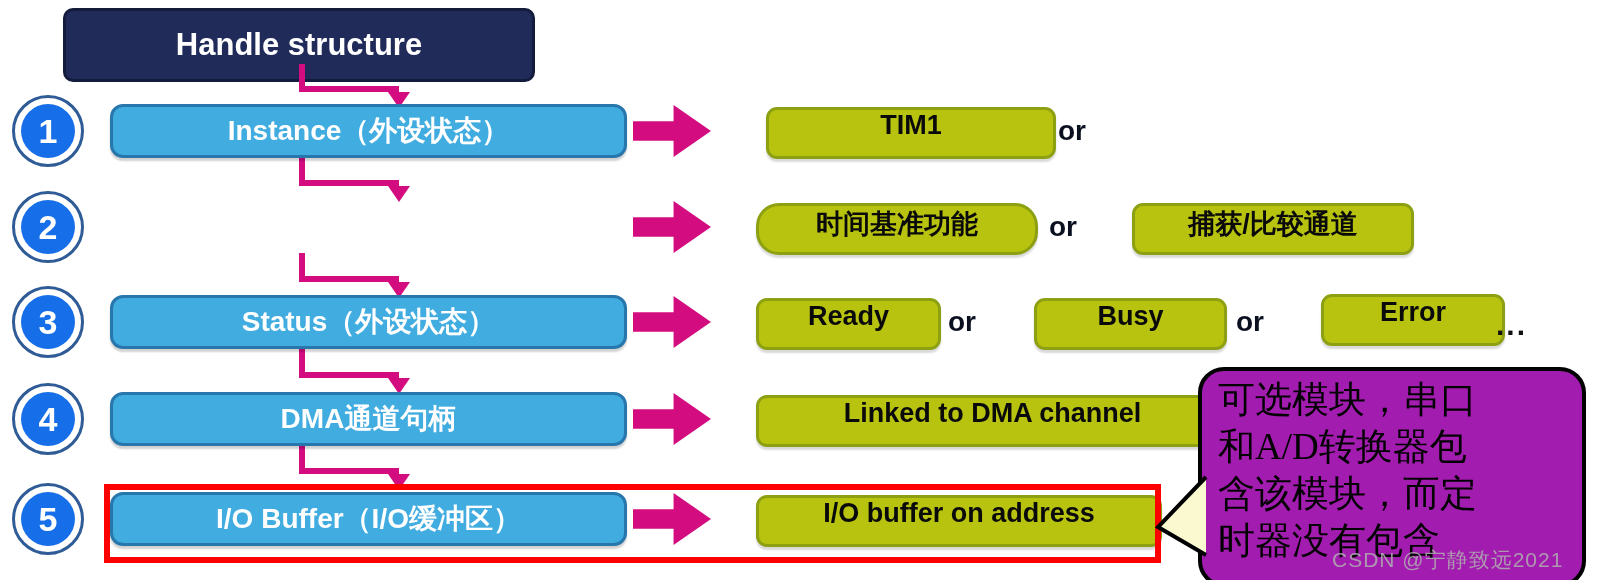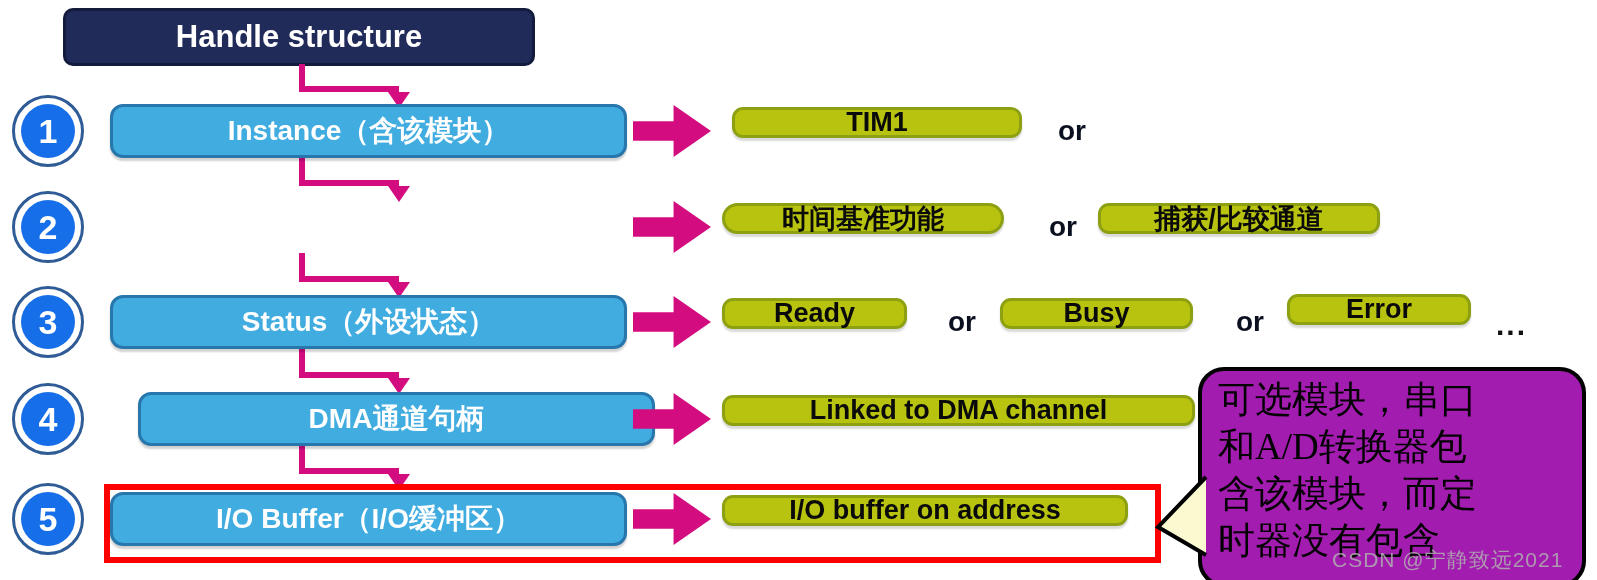--- a/index.html
+++ b/index.html
@@ -1,21 +1,21 @@
 <!DOCTYPE html>
 <html><head>
 <meta charset="utf-8">
 <style>
   html,body{margin:0;padding:0;background:#fff;}
   .stage{
     position:relative;width:1597px;height:580px;background:#ffffff;
     font-family:"Liberation Sans","DejaVu Sans",sans-serif;overflow:hidden;
   }
   .title-box{
-    position:absolute;left:63px;top:8px;width:472px;height:58px;
+    position:absolute;left:63px;top:8px;width:472px;height:74px;
     background:#202b59;border:3px solid #141c3d;border-radius:10px;
     display:flex;align-items:center;justify-content:center;
     color:#ffffff;font-size:31px;font-weight:bold;box-sizing:border-box;
   }
   .circle-outer{
     position:absolute;width:72px;height:72px;border:3px solid #2f5b96;border-radius:50%;
     background:#ffffff;box-sizing:border-box;display:flex;align-items:center;justify-content:center;
   }
   .circle-inner{
     width:54px;height:54px;border-radius:50%;background:#166fe8;
@@ -27,24 +27,25 @@
     background:#41ace0;border:3px solid #2777ac;border-radius:13px;
     display:flex;align-items:center;justify-content:center;
     color:#ffffff;font-size:28px;font-weight:bold;box-sizing:border-box;
     box-shadow:0 3px 2px rgba(0,0,0,0.18);
   }
   .arrow-right{
     position:absolute;left:633px;width:78px;height:58px;background:#d30d7f;
     clip-path:polygon(0% 33%,52% 33%,52% 5%,100% 50%,52% 95%,52% 67%,0% 67%);
   }
   .box-green{
-    position:absolute;height:31px;background:#b8c30f;border:3px solid #8da012;border-radius:11px;
-    display:flex;align-items:center;justify-content:center;
+    position:absolute;height:52px;background:#b8c30f;border:3px solid #8da012;border-radius:11px;
+    display:flex;align-items:flex-start;justify-content:center;
     color:#0a0a0a;font-size:27px;font-weight:bold;box-sizing:border-box;
     box-shadow:0 3px 2px rgba(0,0,0,0.15);
+    margin-left:34px;
   }
   .or-label{
     position:absolute;width:60px;text-align:center;
     color:#0b1020;font-size:28px;font-weight:bold;
   }
   .dots{position:absolute;color:#111;font-size:30px;font-weight:bold;letter-spacing:2px;}
   .conn-v{position:absolute;width:6px;background:#d30d7f;left:299px;}
   .conn-h{position:absolute;height:6px;background:#d30d7f;left:299px;width:100px;}
   .conn-head{
     position:absolute;left:388px;width:0;height:0;
@@ -95,21 +96,21 @@
   <div class="conn-head" style="top:378px;"></div>
 
   <div class="conn-v" style="top:445px;height:29px;"></div>
   <div class="conn-h" style="top:468px;"></div>
   <div class="conn-head" style="top:474px;"></div>
 
   <div class="circle-outer" style="left:12px;top:95px;">
     <div class="circle-inner">1</div>
   </div>
   <div class="box-blue" style="top:104px;">
-    <span>Instance（含该模块）</span>
+    <span>Instance（外设状态）</span>
   </div>
   <div class="arrow-right" style="top:102px;"></div>
   <div class="box-green" style="left:732px;top:107px;width:290px;">
     <span>TIM1</span>
   </div>
   <div class="or-label" style="left:1042px;top:115px;">or</div>
 
   <div class="circle-outer" style="left:12px;top:191px;">
     <div class="circle-inner">2</div>
   </div>
@@ -138,21 +139,21 @@
   </div>
   <div class="or-label" style="left:1220px;top:306px;">or</div>
   <div class="box-green" style="left:1287px;top:294px;width:184px;">
     <span>Error</span>
   </div>
   <div class="dots" style="left:1496px;top:308px;">...</div>
 
   <div class="circle-outer" style="left:12px;top:383px;">
     <div class="circle-inner">4</div>
   </div>
-  <div class="box-blue" style="top:392px;margin-left:28px;">
+  <div class="box-blue" style="top:392px;">
     <span>DMA通道句柄</span>
   </div>
   <div class="arrow-right" style="top:390px;"></div>
   <div class="box-green" style="left:722px;top:395px;width:473px;">
     <span>Linked to DMA channel</span>
   </div>
 
   <div class="circle-outer" style="left:12px;top:483px;">
     <div class="circle-inner">5</div>
   </div>

